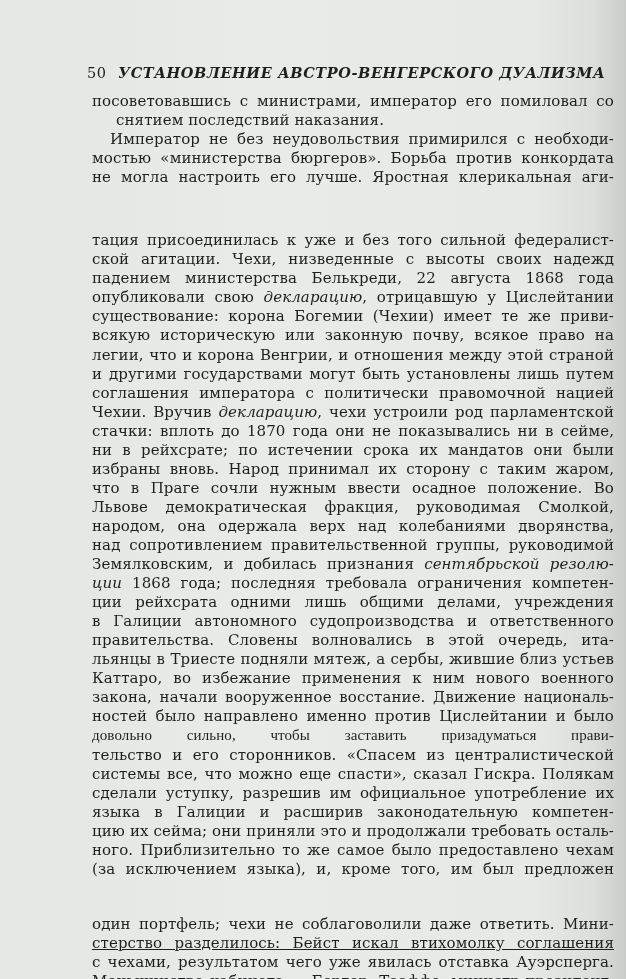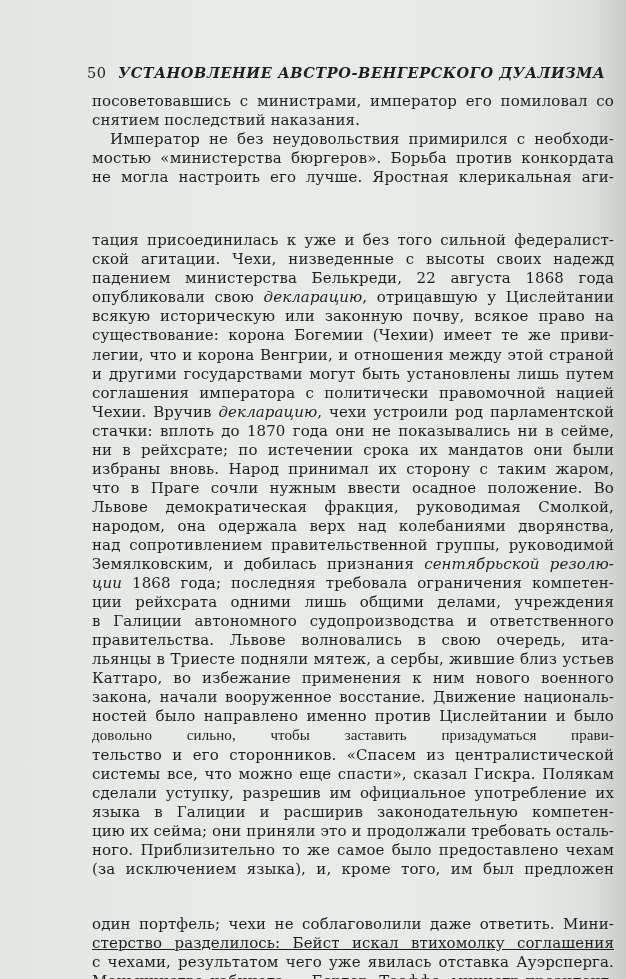--- a/index.html
+++ b/index.html
@@ -34,46 +34,46 @@
 </head>
 <body>
 
 <div class="page">
   <div class="running-head">
     <span class="page-number">50</span>
     <span class="running-title">УСТАНОВЛЕНИЕ АВСТРО-ВЕНГЕРСКОГО ДУАЛИЗМА</span>
   </div>
   <div class="body-text" id="body-text">
       <span class="line" style="display: block; width: auto;">посоветовавшись с министрами, император его помиловал со</span>
-      <span class="line last" style="display: block; width: auto;">снятием последствий наказания.</span>
+      <span class="line last" style="display: block; width: auto; margin-left: 24px;">снятием последствий наказания.</span>
       <span class="line indent" style="display: block; width: auto;">Император не без неудовольствия примирился с необходи-</span>
       <span class="line" style="display: block; width: auto;">мостью «министерства бюргеров». Борьба против конкордата</span>
       <span class="line" style="display: block; width: auto;">не могла настроить его лучше. Яростная клерикальная аги-</span>
       <span class="line" style="display: block; width: auto; margin-top: 44px;">тация присоединилась к уже и без того сильной федералист-</span>
       <span class="line" style="display: block; width: auto;">ской агитации. Чехи, низведенные с высоты своих надежд</span>
       <span class="line" style="display: block; width: auto;">падением министерства Белькреди, 22 августа 1868 года</span>
       <span class="line" style="display: block; width: auto;"><span>опубликовали свою </span><em>декларацию</em><span>, отрицавшую у Цислейтании</span></span>
+      <span class="line" style="display: block; width: auto;">существование: корона Богемии (Чехии) имеет те же приви-</span>
       <span class="line" style="display: block; width: auto;">всякую историческую или законную почву, всякое право на</span>
-      <span class="line" style="display: block; width: auto;">существование: корона Богемии (Чехии) имеет те же приви-</span>
       <span class="line" style="display: block; width: auto;">легии, что и корона Венгрии, и отношения между этой страной</span>
       <span class="line" style="display: block; width: auto;">и другими государствами могут быть установлены лишь путем</span>
       <span class="line" style="display: block; width: auto;">соглашения императора с политически правомочной нацией</span>
       <span class="line" style="display: block; width: auto;"><span>Чехии. Вручив </span><em>декларацию</em><span>, чехи устроили род парламентской</span></span>
       <span class="line" style="display: block; width: auto;">стачки: вплоть до 1870 года они не показывались ни в сейме,</span>
       <span class="line" style="display: block; width: auto;">ни в рейхсрате; по истечении срока их мандатов они были</span>
       <span class="line" style="display: block; width: auto;">избраны вновь. Народ принимал их сторону с таким жаром,</span>
       <span class="line" style="display: block; width: auto;">что в Праге сочли нужным ввести осадное положение. Во</span>
       <span class="line" style="display: block; width: auto;">Львове демократическая фракция, руководимая Смолкой,</span>
       <span class="line" style="display: block; width: auto;">народом, она одержала верх над колебаниями дворянства,</span>
       <span class="line" style="display: block; width: auto;">над сопротивлением правительственной группы, руководимой</span>
       <span class="line" style="display: block; width: auto;"><span>Земялковским, и добилась признания </span><em>сентябрьской резолю-</em><span></span></span>
       <span class="line" style="display: block; width: auto;"><span></span><em>ции</em><span> 1868 года; последняя требовала ограничения компетен-</span></span>
       <span class="line" style="display: block; width: auto;">ции рейхсрата одними лишь общими делами, учреждения</span>
       <span class="line" style="display: block; width: auto;">в Галиции автономного судопроизводства и ответственного</span>
-      <span class="line" style="display: block; width: auto;">правительства. Львове волновались в свою очередь, ита-</span>
+      <span class="line" style="display: block; width: auto;">правительства. Словены волновались в этой очередь, ита-</span>
       <span class="line" style="display: block; width: auto;">льянцы в Триесте подняли мятеж, а сербы, жившие близ устьев</span>
       <span class="line" style="display: block; width: auto;">Каттаро, во избежание применения к ним нового военного</span>
       <span class="line" style="display: block; width: auto;">закона, начали вооруженное восстание. Движение националь-</span>
       <span class="line" style="display: block; width: auto;">ностей было направлено именно против Цислейтании и было</span>
       <span class="line" style="display: block; width: auto; font-family: Liberation Serif, serif;">довольно сильно, чтобы заставить призадуматься прави-</span>
       <span class="line" style="display: block; width: auto;">тельство и его сторонников. «Спасем из централистической</span>
       <span class="line" style="display: block; width: auto;">системы все, что можно еще спасти», сказал Гискра. Полякам</span>
       <span class="line" style="display: block; width: auto;">сделали уступку, разрешив им официальное употребление их</span>
       <span class="line" style="display: block; width: auto;">языка в Галиции и расширив законодательную компетен-</span>
       <span class="line" style="display: block; width: auto;">цию их сейма; они приняли это и продолжали требовать осталь-</span>

